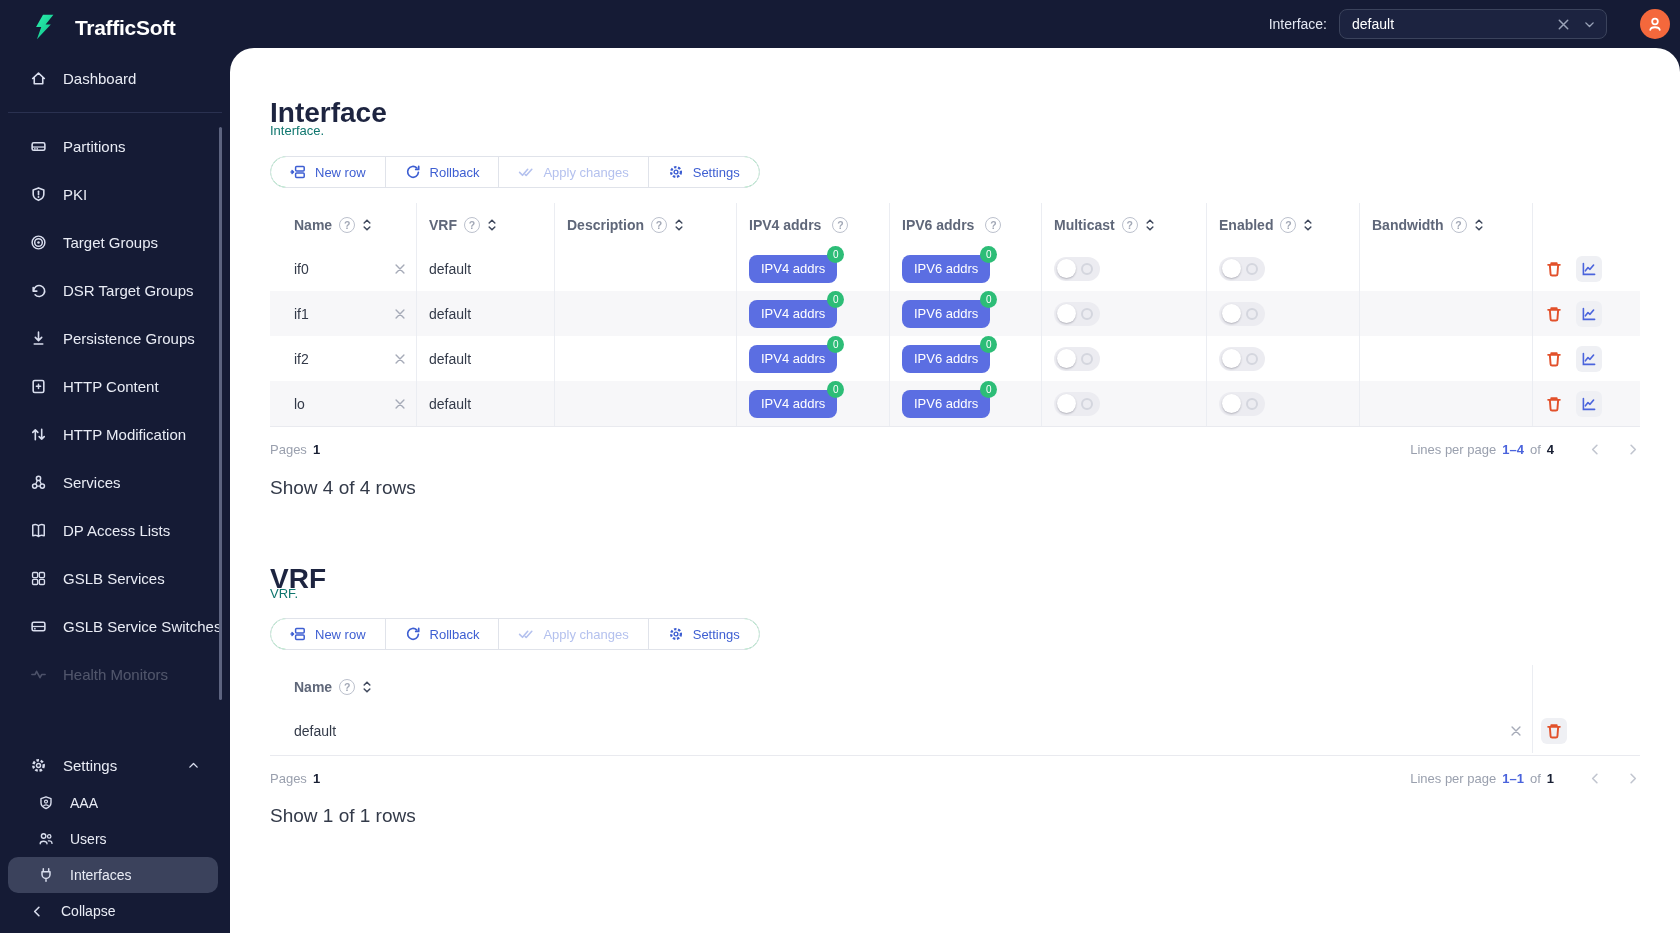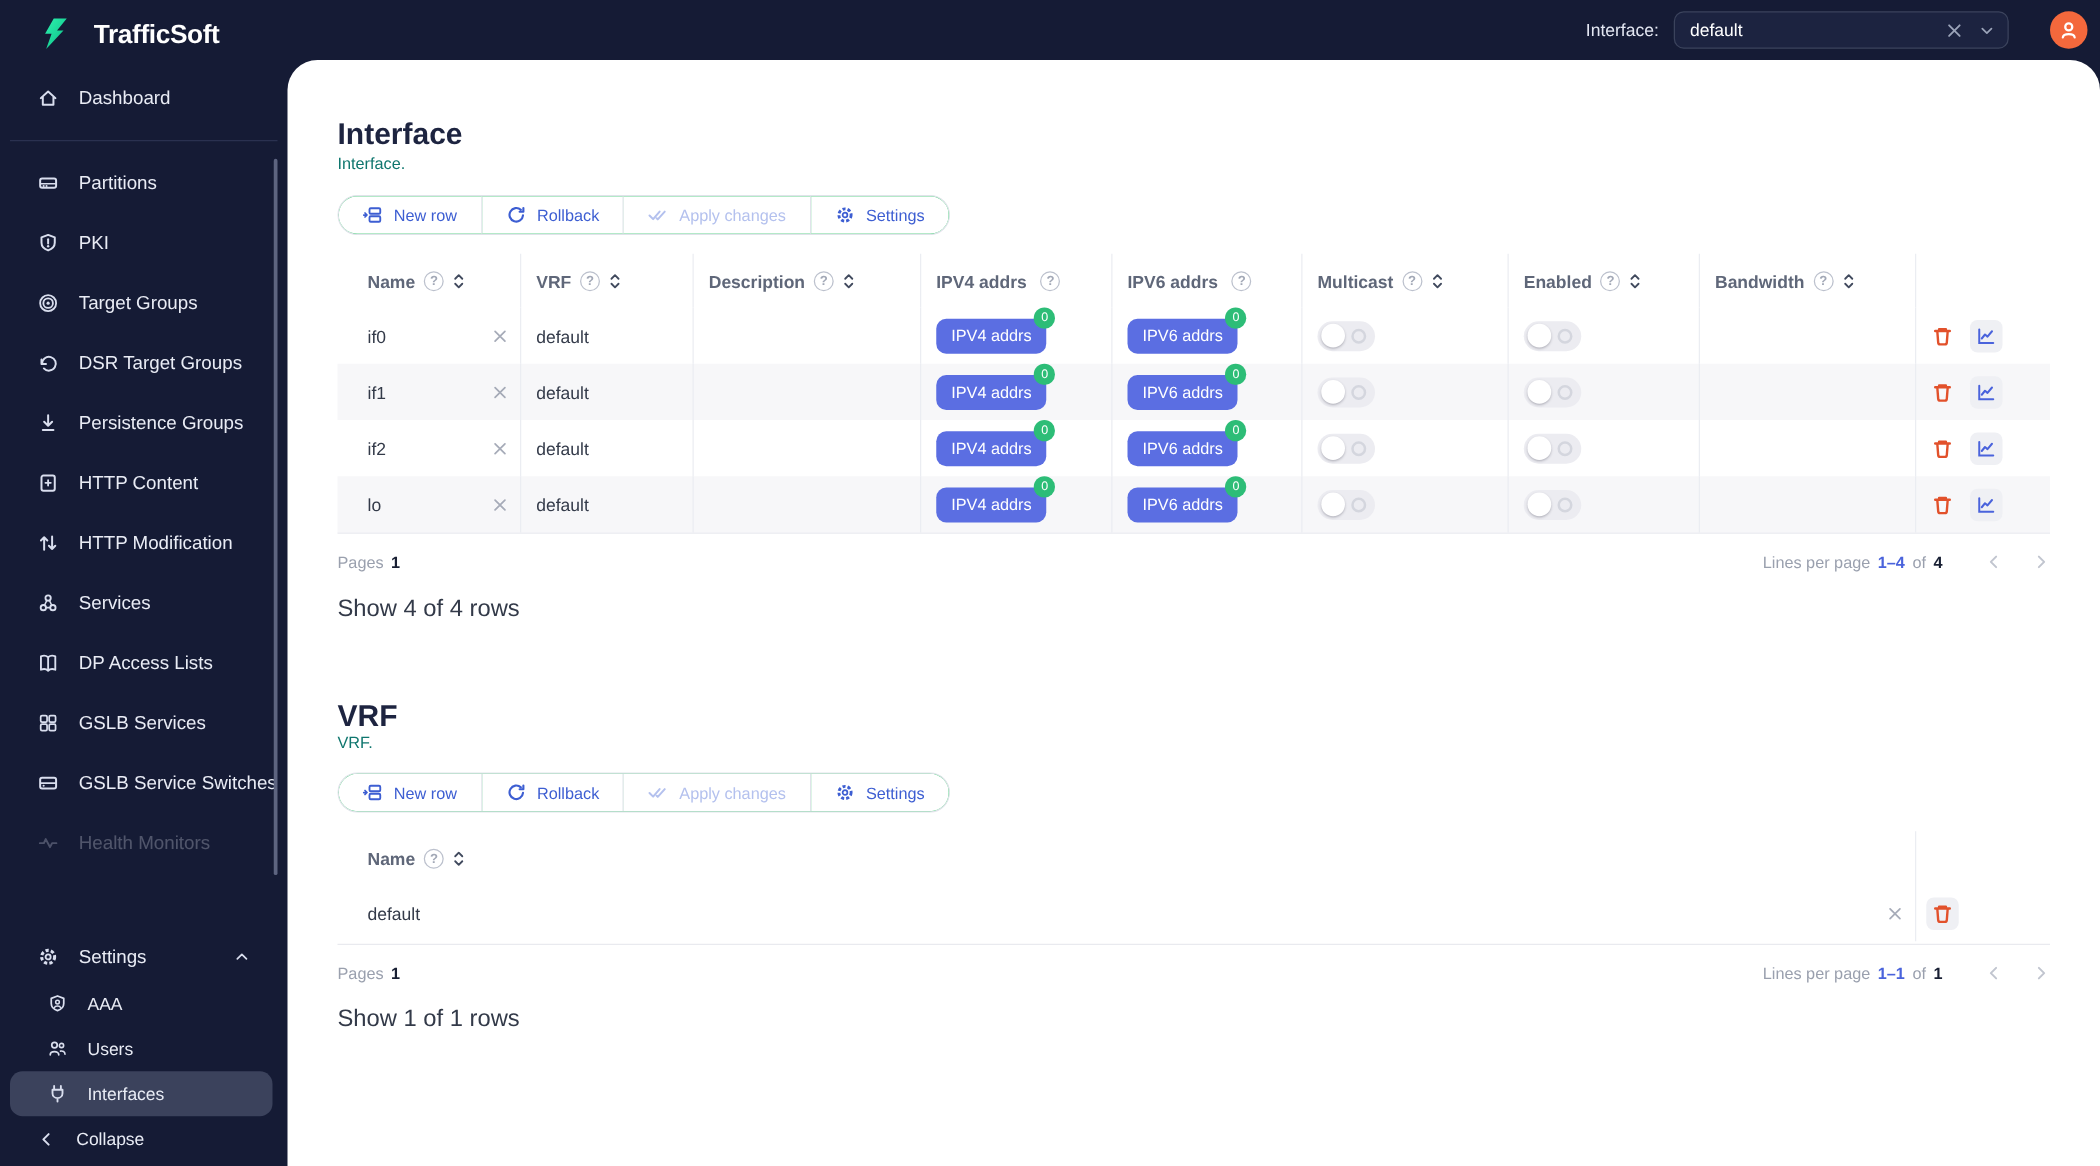--- a/index.html
+++ b/index.html
@@ -36,21 +36,21 @@
   .part-select .val{flex:1;}
   .part-select svg{color:#9aa3b8;}
   .part-select .chevdn{margin-left:12px;}
   .avatar{margin-left:33px;width:30px;height:30px;border-radius:50%;background:#f4683c;
     display:flex;align-items:center;justify-content:center;cursor:pointer;}
   .avatar svg{color:#ffffff;}
   
   .card{position:absolute;left:230px;top:48px;right:0;bottom:0;background:#ffffff;
     border-radius:24px 24px 0 0;overflow:hidden;}
   .abs{position:absolute;}
-  .sec-title{left:40px;font-size:24px;font-weight:bold;color:#1d2440;}
+  .sec-title{left:40px;font-size:28px;font-weight:bold;color:#1d2440;}
   .sec-sub{left:40px;font-size:13px;color:#0f766e;}
   
   .btn-group{left:40px;height:30px;display:inline-flex;align-items:stretch;background:#22c55e;
     border:1px solid #e0e3ea;border-radius:16px;overflow:hidden;}
   .tbtn{display:flex;align-items:center;gap:9px;padding:0 19px;font-size:13px;color:#3d5ed2;
     border-right:1px solid #e0e3ea;background:#ffffff;cursor:pointer;white-space:nowrap;}
   .tbtn:last-child{border-right:none;}
   .tbtn.disabled{color:#b4c1ee;}
   .tbtn.disabled svg{color:#b4c1ee;}
   .tbtn svg{color:#3d5ed2;}

